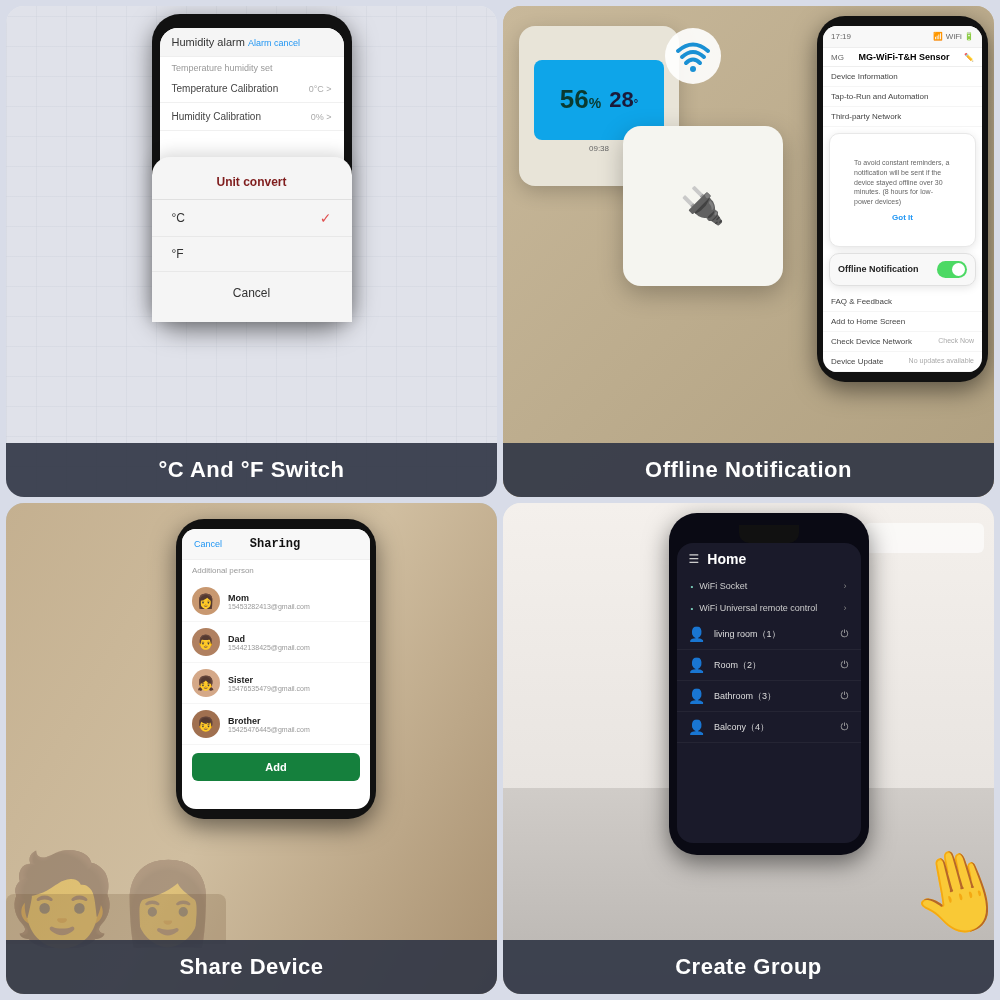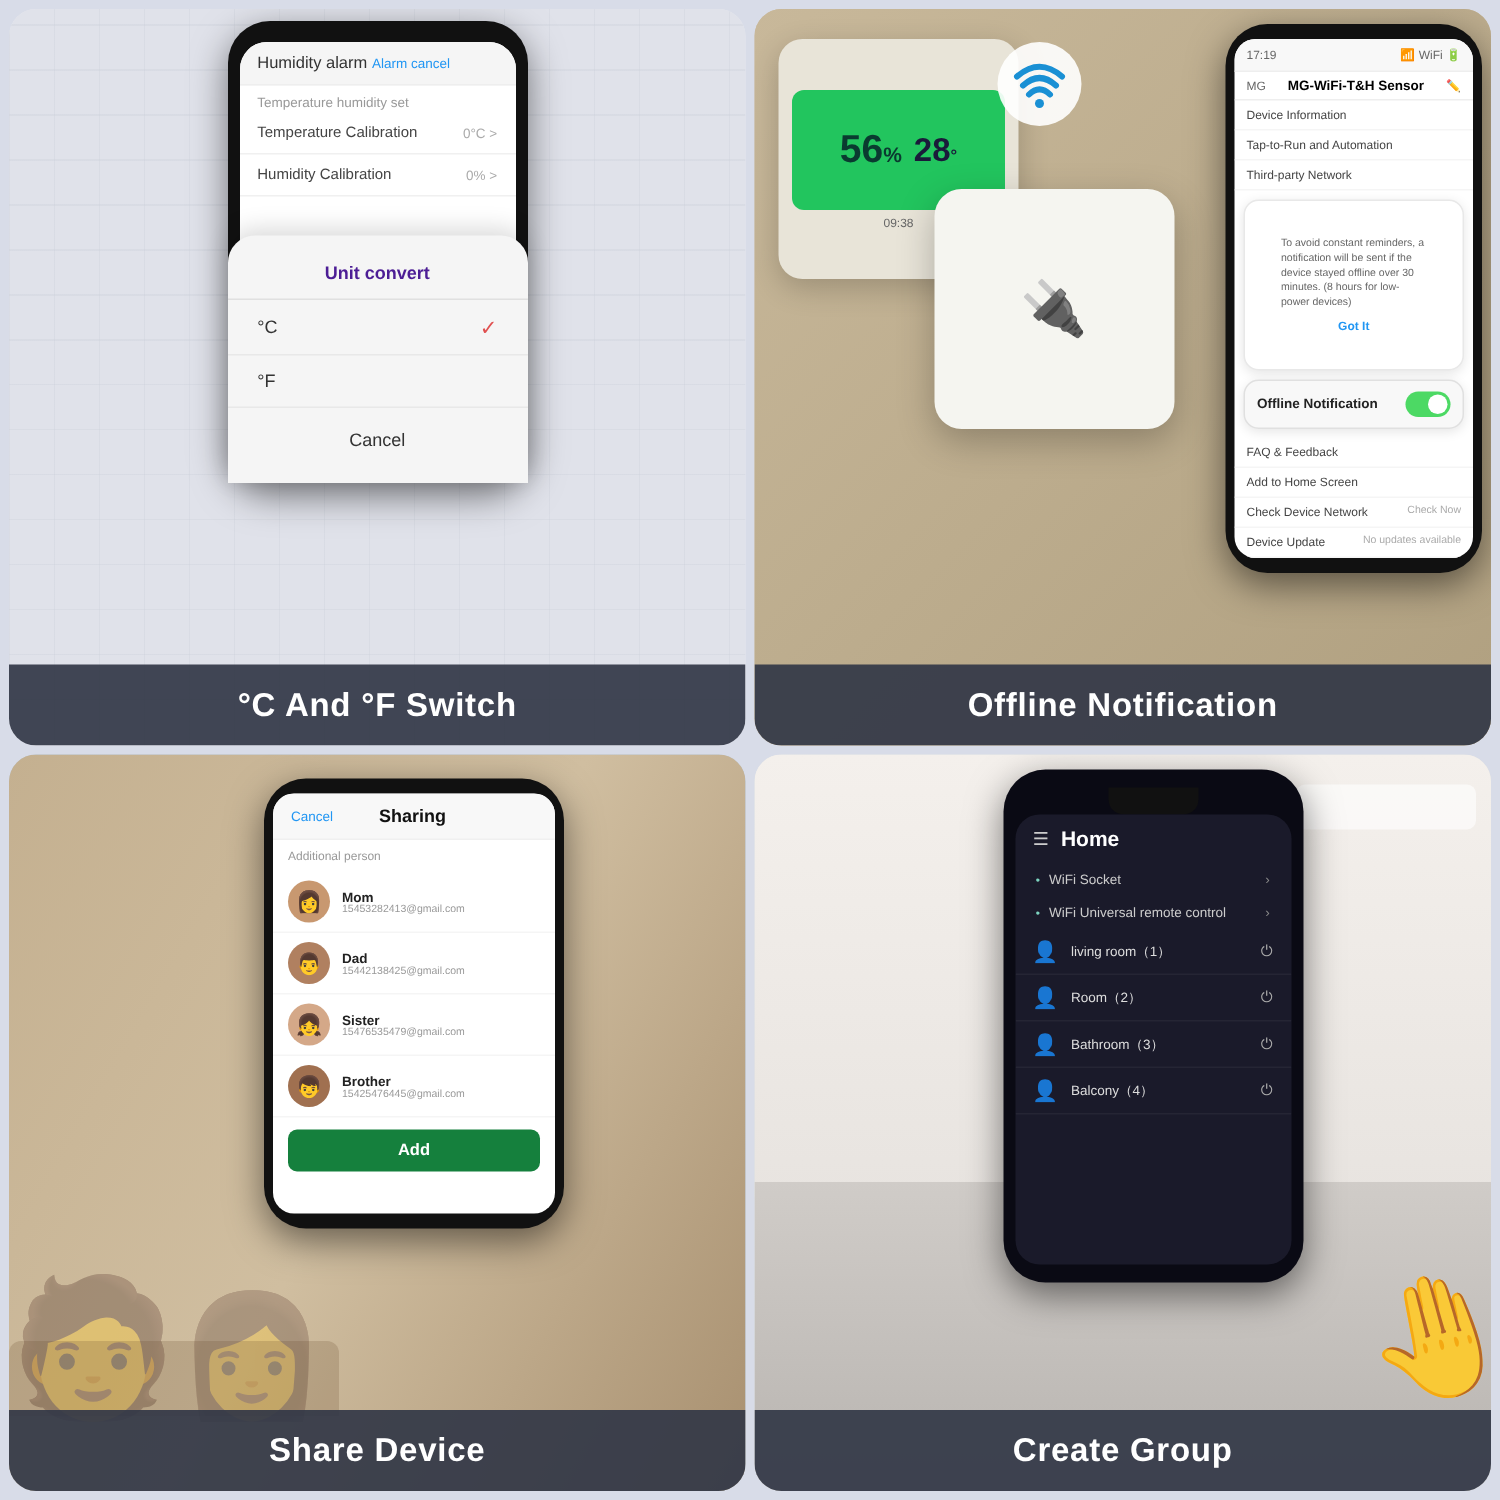--- a/index.html
+++ b/index.html
@@ -85,21 +85,21 @@
       left: 0; right: 0;
       background: #f5f5f5;
       border-radius: 18px 18px 0 0;
       padding: 12px 0;
       box-shadow: 0 -4px 16px rgba(0,0,0,0.15);
     }
     .modal-title {
       text-align: center;
       font-size: 12px;
       font-weight: 600;
-      color: #4c1d95;
+      color: #7f1d1d;
       padding: 6px 0 10px;
       border-bottom: 1px solid #e0e0e0;
     }
     .modal-option {
       padding: 10px 20px;
       font-size: 12px;
       color: #333;
       border-bottom: 1px solid #e8e8e8;
       display: flex;
       justify-content: space-between;
@@ -138,22 +138,22 @@
       background: #e8e4d8;
       border-radius: 16px;
       display: flex;
       flex-direction: column;
       align-items: center;
       justify-content: center;
       box-shadow: 0 6px 20px rgba(0,0,0,0.2);
       overflow: hidden;
     }
     .sensor-display {
-      background: #22c55e;
-      width: 142px;
+      background: #0ea5e9;
+      width: 130px;
       height: 80px;
       border-radius: 8px;
       display: flex;
       align-items: center;
       justify-content: center;
       font-size: 11px;
       color: #1a5a50;
       font-weight: 700;
     }
     .socket-device {
@@ -294,21 +294,21 @@
     }
     .sharing-header {
       padding: 8px 12px;
       display: flex;
       justify-content: space-between;
       align-items: center;
       border-bottom: 1px solid #f0f0f0;
       background: #f8f8f8;
     }
     .sharing-cancel { font-size: 9px; color: #2196F3; }
-    .sharing-title { font-size: 12px; font-weight: 700; color: #111; }
+    .sharing-title { font-size: 12px; font-weight: 700; color: #111; font-family: Liberation Mono, monospace; }
     .sharing-section { padding: 6px 10px; font-size: 8px; color: #999; }
     .sharing-person {
       padding: 6px 10px;
       display: flex;
       align-items: center;
       gap: 8px;
       border-bottom: 1px solid #f5f5f5;
     }
     .person-avatar {
       width: 28px; height: 28px;

